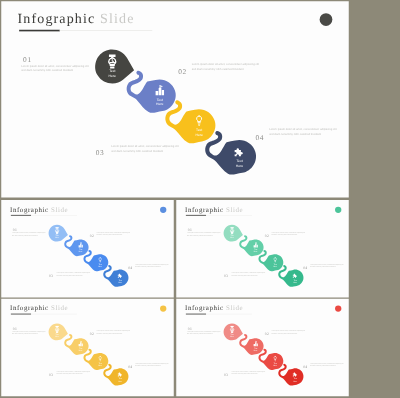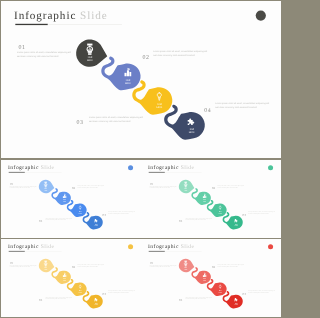--- a/index.html
+++ b/index.html
@@ -1,21 +1,21 @@
 <!DOCTYPE html>
 <html><head>
 <meta charset="utf-8">
 <title>Infographic Slide</title>
 <style>
   html,body{margin:0;padding:0;}
   body{width:281px;height:318px;overflow:hidden;background:#8d8978;
        font-family:"Liberation Sans", sans-serif;}
   #stage{position:relative;width:281px;height:318px;background:#8d8978;}
   text{-webkit-font-smoothing:antialiased;text-rendering:geometricPrecision;}
-  .panel{position:absolute;background:#fdfdfd;overflow:hidden;padding-left:40px;}
+  .panel{position:absolute;background:#fdfdfd;overflow:hidden;}
   .holder{position:absolute;left:0;top:0;transform-origin:0 0;}
   svg{display:block;overflow:visible;}
 </style>
 </head>
 <body>
 
 <div id="stage">
     <div class="panel" style="left: 1.2px; top: 1.2px; width: 277.6px; height: 157px;">
       <div class="holder" style="transform: translate(-1.2px, -1.2px);">
         <svg width="281" height="158" viewBox="0 0 281 158">

